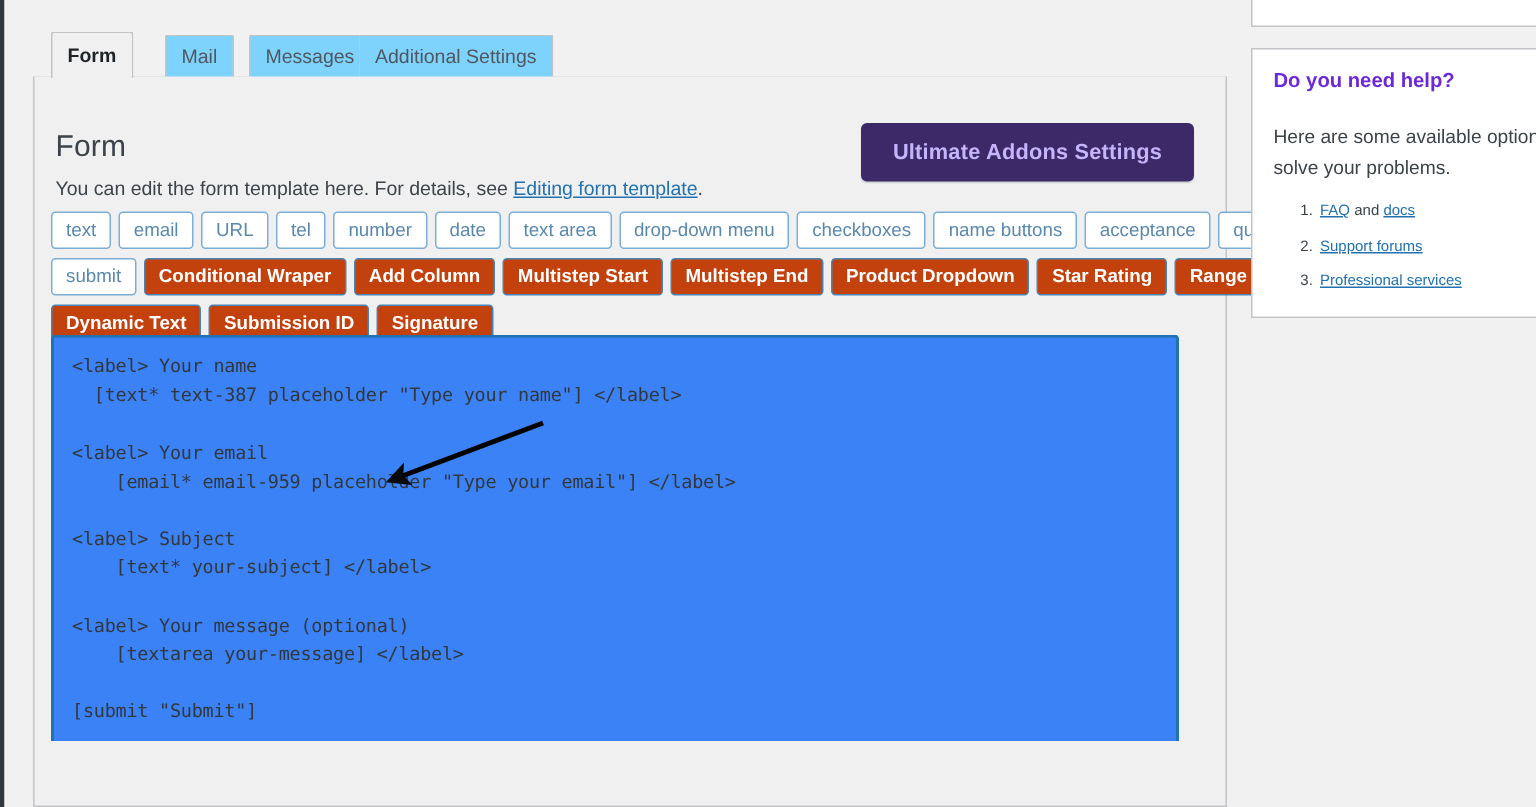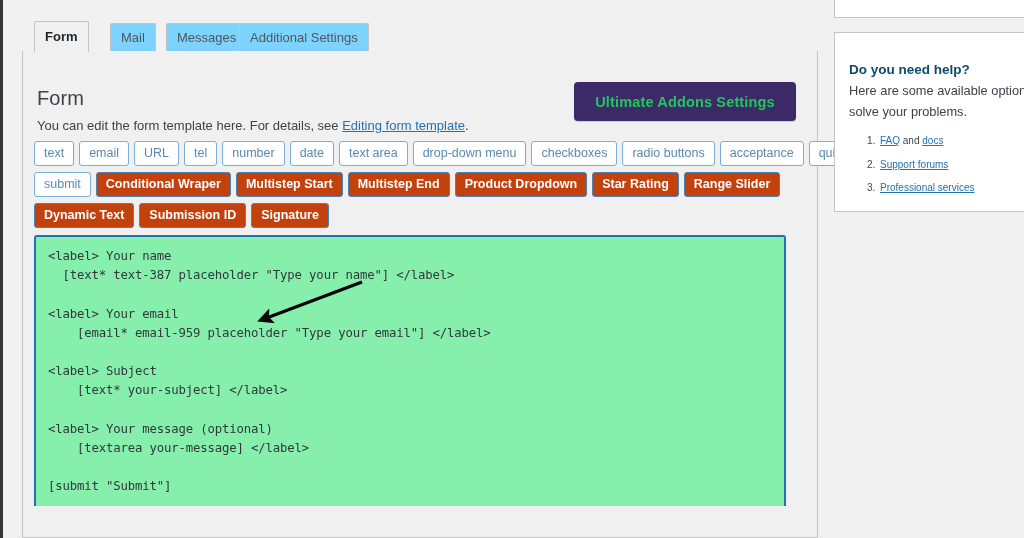--- a/index.html
+++ b/index.html
@@ -99,21 +99,21 @@
     color: #2271b1;
   }
 
   .ua-btn {
     position: absolute;
     left: 551px; top: 31px;
     width: 222px; height: 39px;
     background: #3b2a67;
     border: none;
     border-radius: 4px;
-    color: #22c55e;
+    color: #c4b5fd;
     font-size: 14.5px;
     font-weight: bold;
     letter-spacing: .15px;
     cursor: pointer;
     box-shadow: 0 1px 1px rgba(0,0,0,.15);
     font-family: "Liberation Sans", sans-serif;
   }
 
   
   .tag-rows {
@@ -147,24 +147,24 @@
     background: #c2410c;
     border: 1px solid #4a84b4;
     color: #ffffff;
     font-weight: bold;
     font-size: 12.5px;
   }
 
   
   .code-editor {
     position: absolute;
-    left: 11px; top: 184px;
+    left: 11px; top: 172px;
     width: 752px; height: 271px;
     box-sizing: border-box;
-    background: #86efac;
+    background: #3b82f6;
     border: 2px solid #2271b1;
     border-bottom: none;
     border-radius: 3px 3px 0 0;
     overflow: hidden;
   }
   .code-text {
     margin: 0;
     padding: 10px 12px;
     font-family: "DejaVu Sans Mono", "Liberation Mono", monospace;
     font-size: 12.3px;
@@ -199,23 +199,22 @@
     box-sizing: border-box;
     background: #ffffff;
     border: 1px solid #c3c4c7;
     overflow: hidden;
   }
   .help-title {
     position: absolute;
     left: 14px; top: 13px;
     font-size: 13.5px;
     font-weight: bold;
-    color: #0c4a6e;
+    color: #6d28d9;
     white-space: nowrap;
-    margin-top: 16px;
   }
   .help-body {
     position: absolute;
     left: 14px; top: 47px;
     width: 200px;
     font-size: 12.8px;
     line-height: 21px;
     color: #3c434a;
   }
   .help-list {
@@ -261,28 +260,29 @@
       <div class="tag-row">
           <button class="tag-btn light">text</button>
           <button class="tag-btn light">email</button>
           <button class="tag-btn light">URL</button>
           <button class="tag-btn light">tel</button>
           <button class="tag-btn light">number</button>
           <button class="tag-btn light">date</button>
           <button class="tag-btn light">text area</button>
           <button class="tag-btn light">drop-down menu</button>
           <button class="tag-btn light">checkboxes</button>
-          <button class="tag-btn light">radio buttons</button>
+          <button class="tag-btn light">name buttons</button>
           <button class="tag-btn light">acceptance</button>
           <button class="tag-btn light">quiz</button>
           <button class="tag-btn light">file</button>
         </div>
       <div class="tag-row">
           <button class="tag-btn light">submit</button>
           <button class="tag-btn solid">Conditional Wraper</button>
+          <button class="tag-btn solid">Add Column</button>
           <button class="tag-btn solid">Multistep Start</button>
           <button class="tag-btn solid">Multistep End</button>
           <button class="tag-btn solid">Product Dropdown</button>
           <button class="tag-btn solid">Star Rating</button>
           <button class="tag-btn solid">Range Slider</button>
         </div>
       <div class="tag-row">
           <button class="tag-btn solid">Dynamic Text</button>
           <button class="tag-btn solid">Submission ID</button>
           <button class="tag-btn solid">Signature</button>

